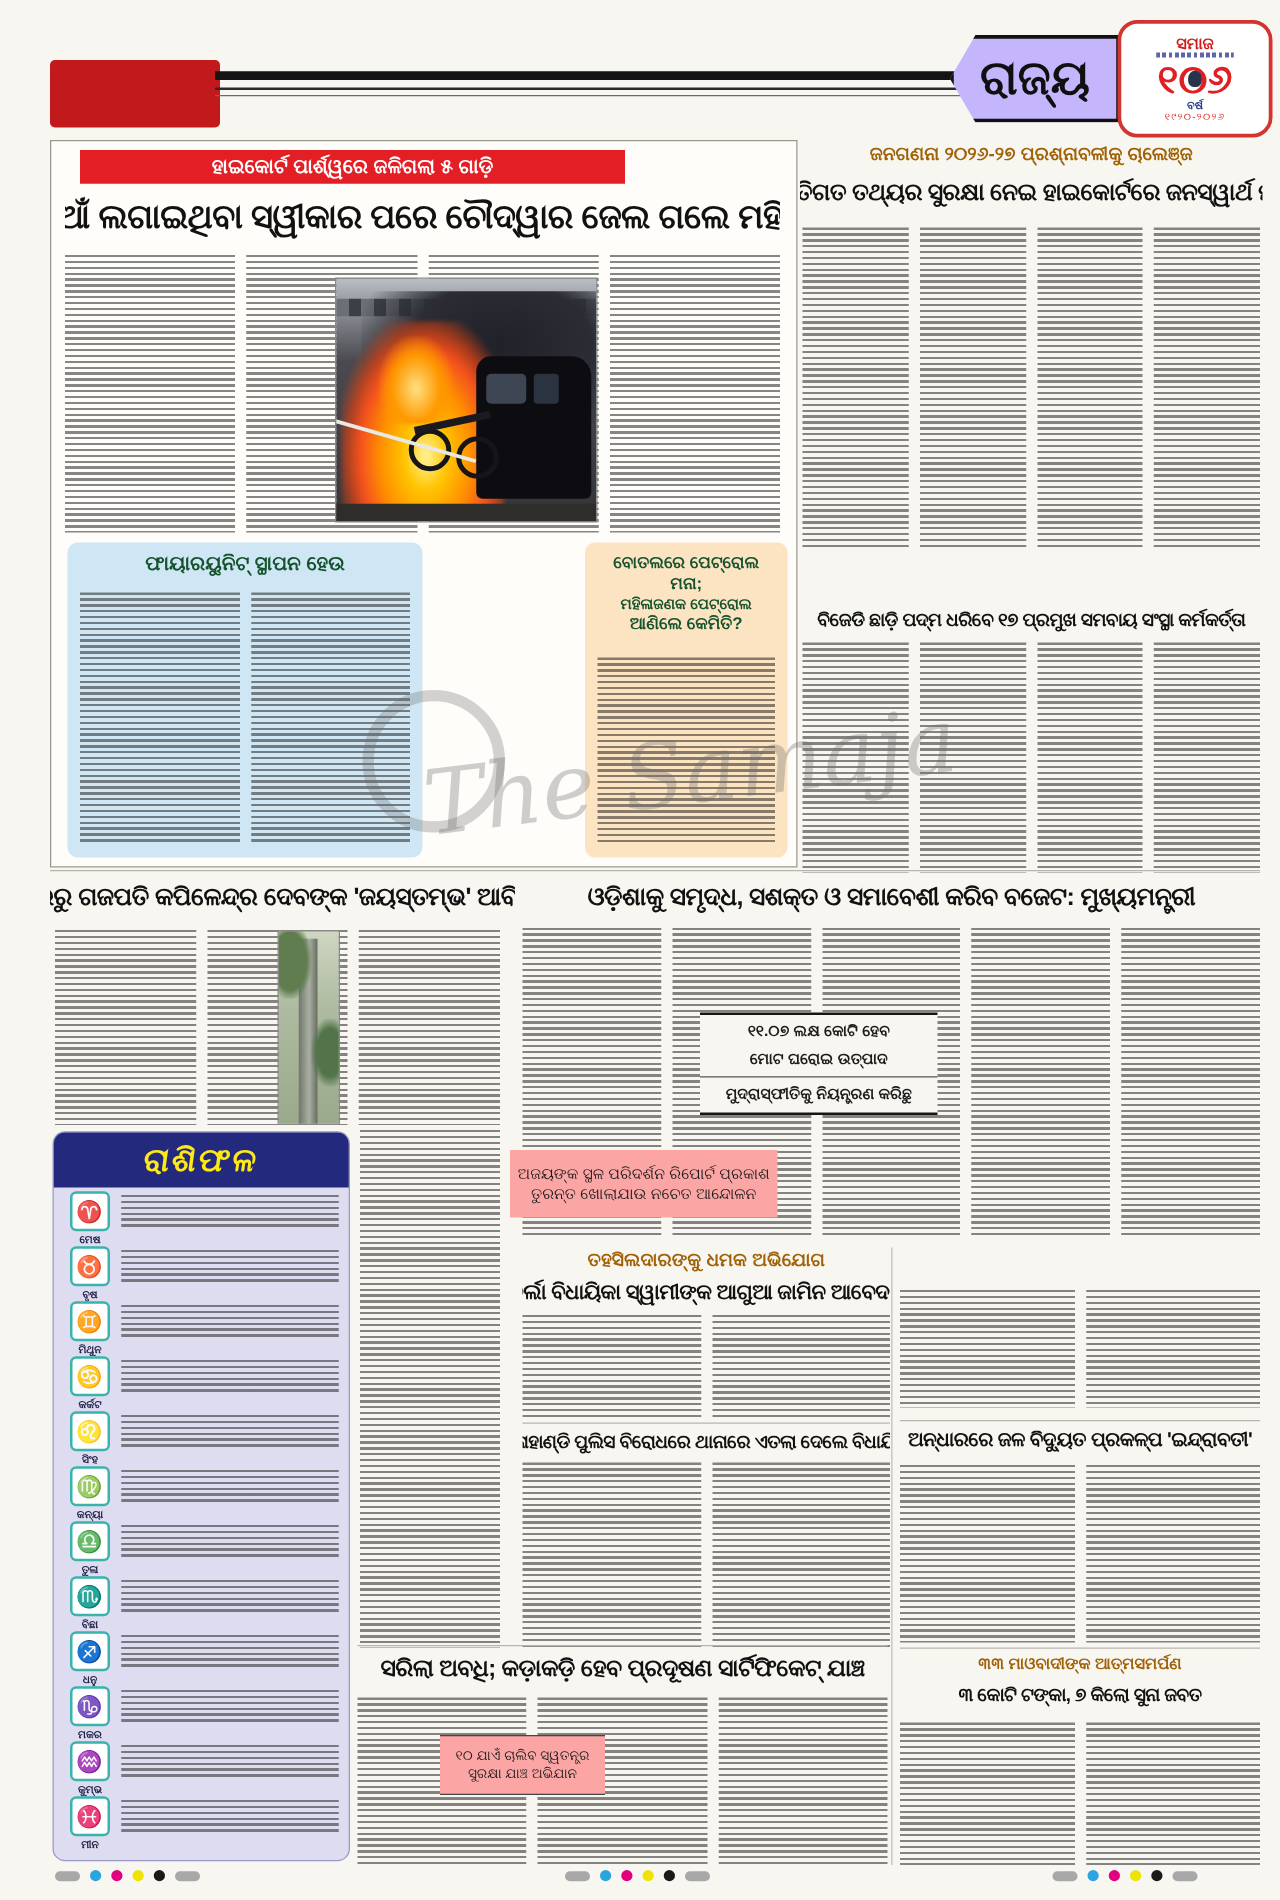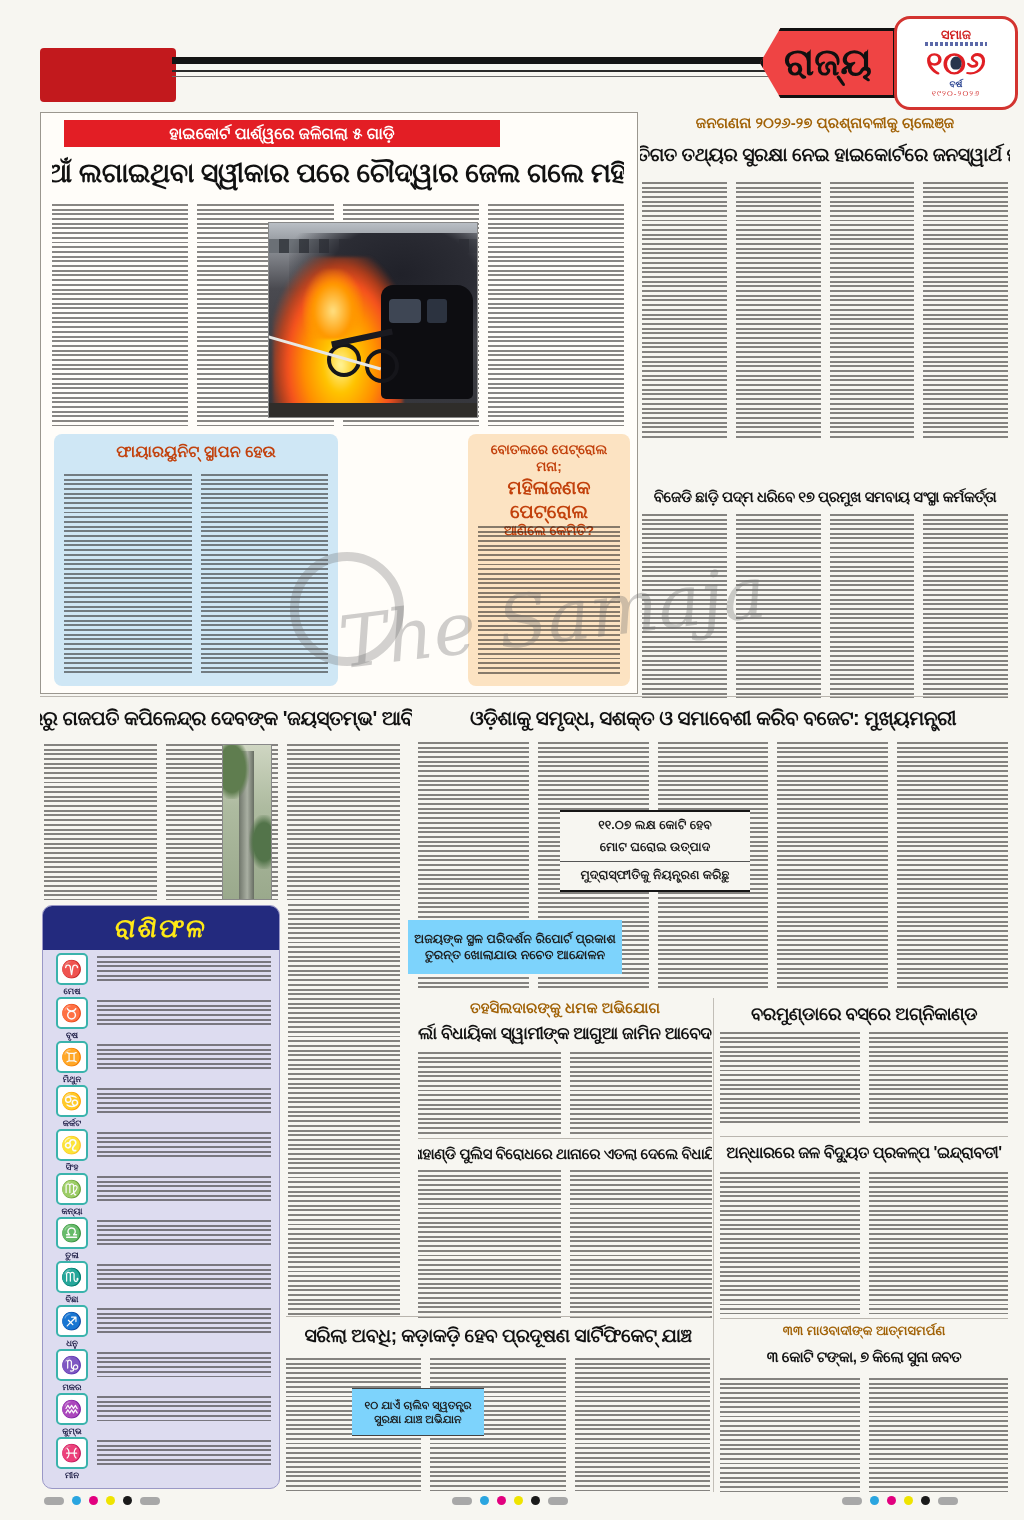--- a/index.html
+++ b/index.html
@@ -12,42 +12,42 @@
   .fake{background-image:repeating-linear-gradient(180deg,rgba(38,36,34,.55) 0px,rgba(38,36,34,.55) 1.9px,rgba(0,0,0,0) 1.9px,rgba(0,0,0,0) 4.7px);}
   .hl{display:flex;align-items:center;justify-content:center;overflow:hidden;white-space:nowrap;
       font-weight:bold;color:#111;letter-spacing:-.5px;z-index:2;line-height:1.05;}
   .hr{background:#b9b5ae;height:1px;z-index:2;}
   .vr{background:#c2beb7;width:1px;z-index:2;}
   
   .badge-red{background:#c2191d;border-radius:4px;}
   .badge{background:#dbdad5;border:1px solid #7b7a76;clip-path:polygon(24% 0,76% 0,100% 50%,76% 100%,24% 100%,0 50%);
          display:flex;flex-direction:column;align-items:center;justify-content:center;font-weight:bold;font-size:12px;line-height:1.35;color:#161616;}
   .rule-thick{background:#141414;}
-  .ribbon{background:#ef4444;border:3px solid #111;clip-path:polygon(15% 0,100% 0,100% 100%,15% 100%,0 50%);
+  .ribbon{background:#c4b5fd;border:3px solid #111;clip-path:polygon(15% 0,100% 0,100% 100%,15% 100%,0 50%);
           display:flex;align-items:center;justify-content:center;font-weight:bold;font-size:38px;color:#101010;}
   .logo{background:#fff;border:3px solid #d33430;border-radius:16px;display:flex;flex-direction:column;
         align-items:center;justify-content:center;text-align:center;gap:1px;}
   .logo .nm{color:#cf1d1c;font-weight:bold;font-size:13px;line-height:1;}
   .logo .tg{width:62px;height:4px;background:repeating-linear-gradient(90deg,#5b68a8 0 3px,transparent 3px 5px);}
   .logo .num{color:#e01f24;font-weight:bold;font-size:32px;line-height:1;position:relative;}
   .logo .num .face{position:absolute;left:50%;top:50%;transform:translate(-50%,-50%);width:11px;height:13px;background:#27344c;border-radius:50% 50% 40% 40%;}
   .logo .yl{color:#27418f;font-weight:bold;font-size:9px;line-height:1;}
   .logo .yr{color:#cf1d1c;font-size:8px;letter-spacing:1px;line-height:1;}
   
   .storybox{background:#fffdf9;border:1px solid #9b978f;}
   .banner{background:#e31e25;color:#fff;display:flex;align-items:center;justify-content:center;
           font-weight:bold;font-size:16px;white-space:nowrap;overflow:hidden;z-index:2;}
   .infobox{border-radius:8px;z-index:2;padding:8px 10px;box-sizing:border-box;}
-  .infobox .t{font-weight:bold;text-align:center;color:#c2410c;line-height:1.25;}
+  .infobox .t{font-weight:bold;text-align:center;color:#14532d;line-height:1.25;}
   .kicker{display:flex;align-items:center;justify-content:center;font-weight:bold;overflow:hidden;white-space:nowrap;color:#a16207;z-index:2;}
   .pq{background:#f7f6f1;border-top:2px solid #161616;border-bottom:2px solid #161616;z-index:3;
       display:flex;flex-direction:column;align-items:center;justify-content:space-evenly;text-align:center;font-weight:bold;font-size:12.5px;line-height:1.25;}
   .pq .d{width:100%;height:1px;background:#555;}
-  .subover{background:#7dd3fc;z-index:3;display:flex;flex-direction:column;align-items:center;justify-content:center;
-           text-align:center;font-weight:bold;line-height:1.3;}
+  .subover{background:#fca5a5;z-index:3;display:flex;flex-direction:column;align-items:center;justify-content:center;
+           text-align:center;font-weight:normal;line-height:1.3;}
   
   .rbox{background:#dddcf0;border:1px solid #9a98c6;border-radius:10px;z-index:2;}
   .rhead{background:#232a7e;border-radius:9px 9px 0 0;display:flex;align-items:center;justify-content:center;}
   .rhead span{color:#ffe915;font-weight:bold;font-size:26px;transform:skewX(-8deg);letter-spacing:2px;}
   .zrow{display:flex;align-items:flex-start;padding:3px 8px 0 8px;height:41px;}
   .zic{width:42px;display:flex;flex-direction:column;align-items:center;flex:none;}
   .zbox{width:28px;height:28px;background:#fff;border:2px solid #3ab3ac;border-radius:5px;
         display:flex;align-items:center;justify-content:center;font-size:17px;font-weight:bold;}
   .zname{font-size:8.5px;font-weight:bold;color:#22224a;margin-top:1px;}
   .ztxt{flex:1;height:26px;margin-top:3px;margin-left:4px;}
@@ -108,21 +108,21 @@
 
   <div class="abs infobox" style="left:54px;top:434px;width:284px;height:252px;background:#cfe7f5">
     <div class="t" style="font-size:16px">ଫାୟାରୟୁନିଟ୍ ସ୍ଥାପନ ହେଉ</div>
     <div class="cols" style="position:absolute;left:10px;top:40px;width:264px;height:200px">
         <div class="col fake"></div>
         <div class="col fake"></div>
       </div>
   </div>
   <div class="abs infobox" style="left:468px;top:434px;width:162px;height:252px;background:#fce3c2">
     <div class="t" style="font-size:13.5px">ବୋତଲରେ ପେଟ୍ରୋଲ ମନା;</div>
-    <div class="t" style="font-size:19px">ମହିଳାଜଣକ ପେଟ୍ରୋଲ</div>
+    <div class="t" style="font-size:12px">ମହିଳାଜଣକ ପେଟ୍ରୋଲ</div>
     <div class="t" style="font-size:13.5px">ଆଣିଲେ କେମିତି?</div>
     <div class="cols" style="position:absolute;left:10px;top:92px;width:142px;height:148px">
         <div class="col fake"></div>
       </div>
   </div>
 
   <div class="abs kicker" style="left:642px;top:112px;width:366px;height:22px;font-size:15px">ଜନଗଣନା ୨୦୨୬-୨୭ ପ୍ରଶ୍ନାବଳୀକୁ ଚାଲେଞ୍ଜ</div>
   <div class="abs hl" style="left:640px;top:136px;width:370px;height:38px;font-size:19px">ବ୍ୟକ୍ତିଗତ ତଥ୍ୟର ସୁରକ୍ଷା ନେଇ ହାଇକୋର୍ଟରେ ଜନସ୍ୱାର୍ଥ ମାମଲା</div>
   <div class="abs cols" style="left:642px;top:182px;width:366px;height:258px">
       <div class="col fake"></div>
@@ -286,21 +286,20 @@
       <div class="col fake"></div>
       <div class="col fake"></div>
     </div>
   <div class="abs subover" style="left:352px;top:1388px;width:132px;height:46px;font-size:11px;border-top:1px solid #444;border-bottom:1px solid #444">
     <span>୧୦ ଯାଏଁ ଚାଲିବ ସ୍ୱତନ୍ତ୍ର</span>
     <span>ସୁରକ୍ଷା ଯାଞ୍ଚ ଅଭିଯାନ</span>
   </div>
 
   <div class="abs vr" style="left:713px;top:998px;height:494px"></div>
 
-  <div class="abs hl" style="left:720px;top:1000px;width:288px;height:28px;font-size:18px">ବରମୁଣ୍ଡାରେ ବସ୍‌ରେ ଅଗ୍ନିକାଣ୍ଡ</div>
   <div class="abs cols" style="left:720px;top:1032px;width:288px;height:94px">
       <div class="col fake"></div>
       <div class="col fake"></div>
     </div>
 
   <div class="abs hr" style="left:720px;top:1136px;width:288px"></div>
   <div class="abs hl" style="left:720px;top:1140px;width:288px;height:26px;font-size:16px">ଅନ୍ଧାରରେ ଜଳ ବିଦ୍ୟୁତ ପ୍ରକଳ୍ପ 'ଇନ୍ଦ୍ରାବତୀ'</div>
   <div class="abs cols" style="left:720px;top:1172px;width:288px;height:142px">
       <div class="col fake"></div>
       <div class="col fake"></div>

